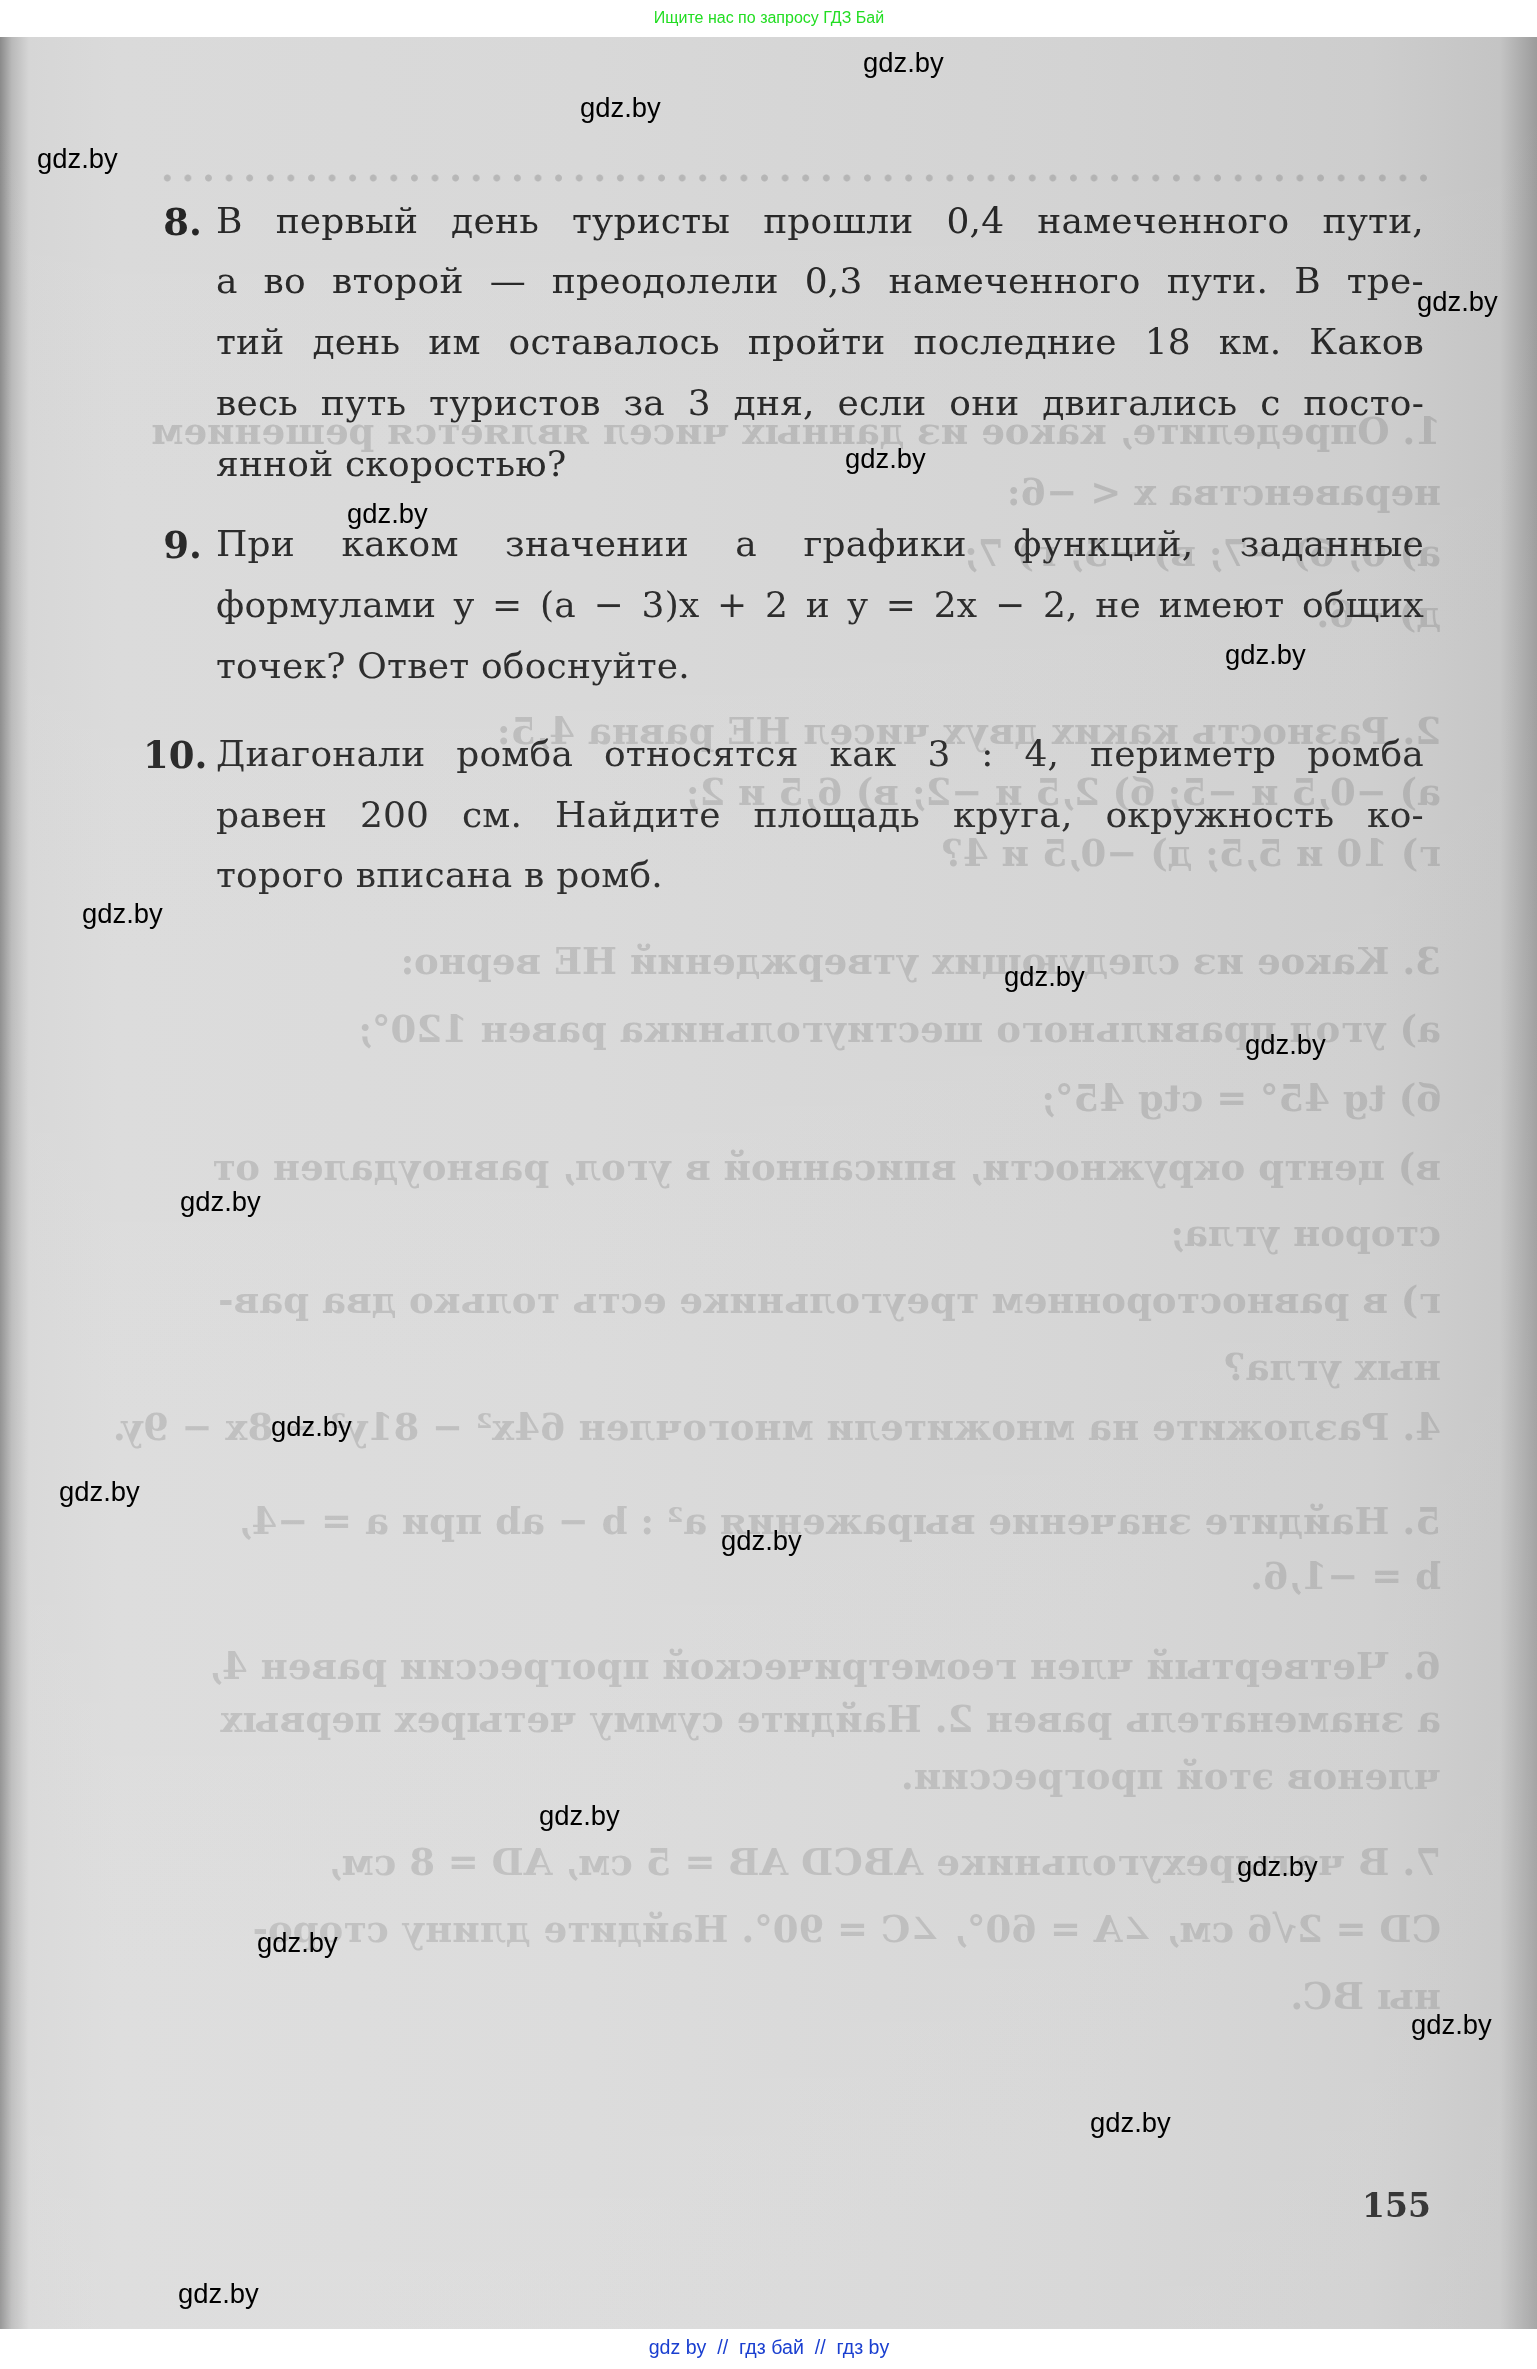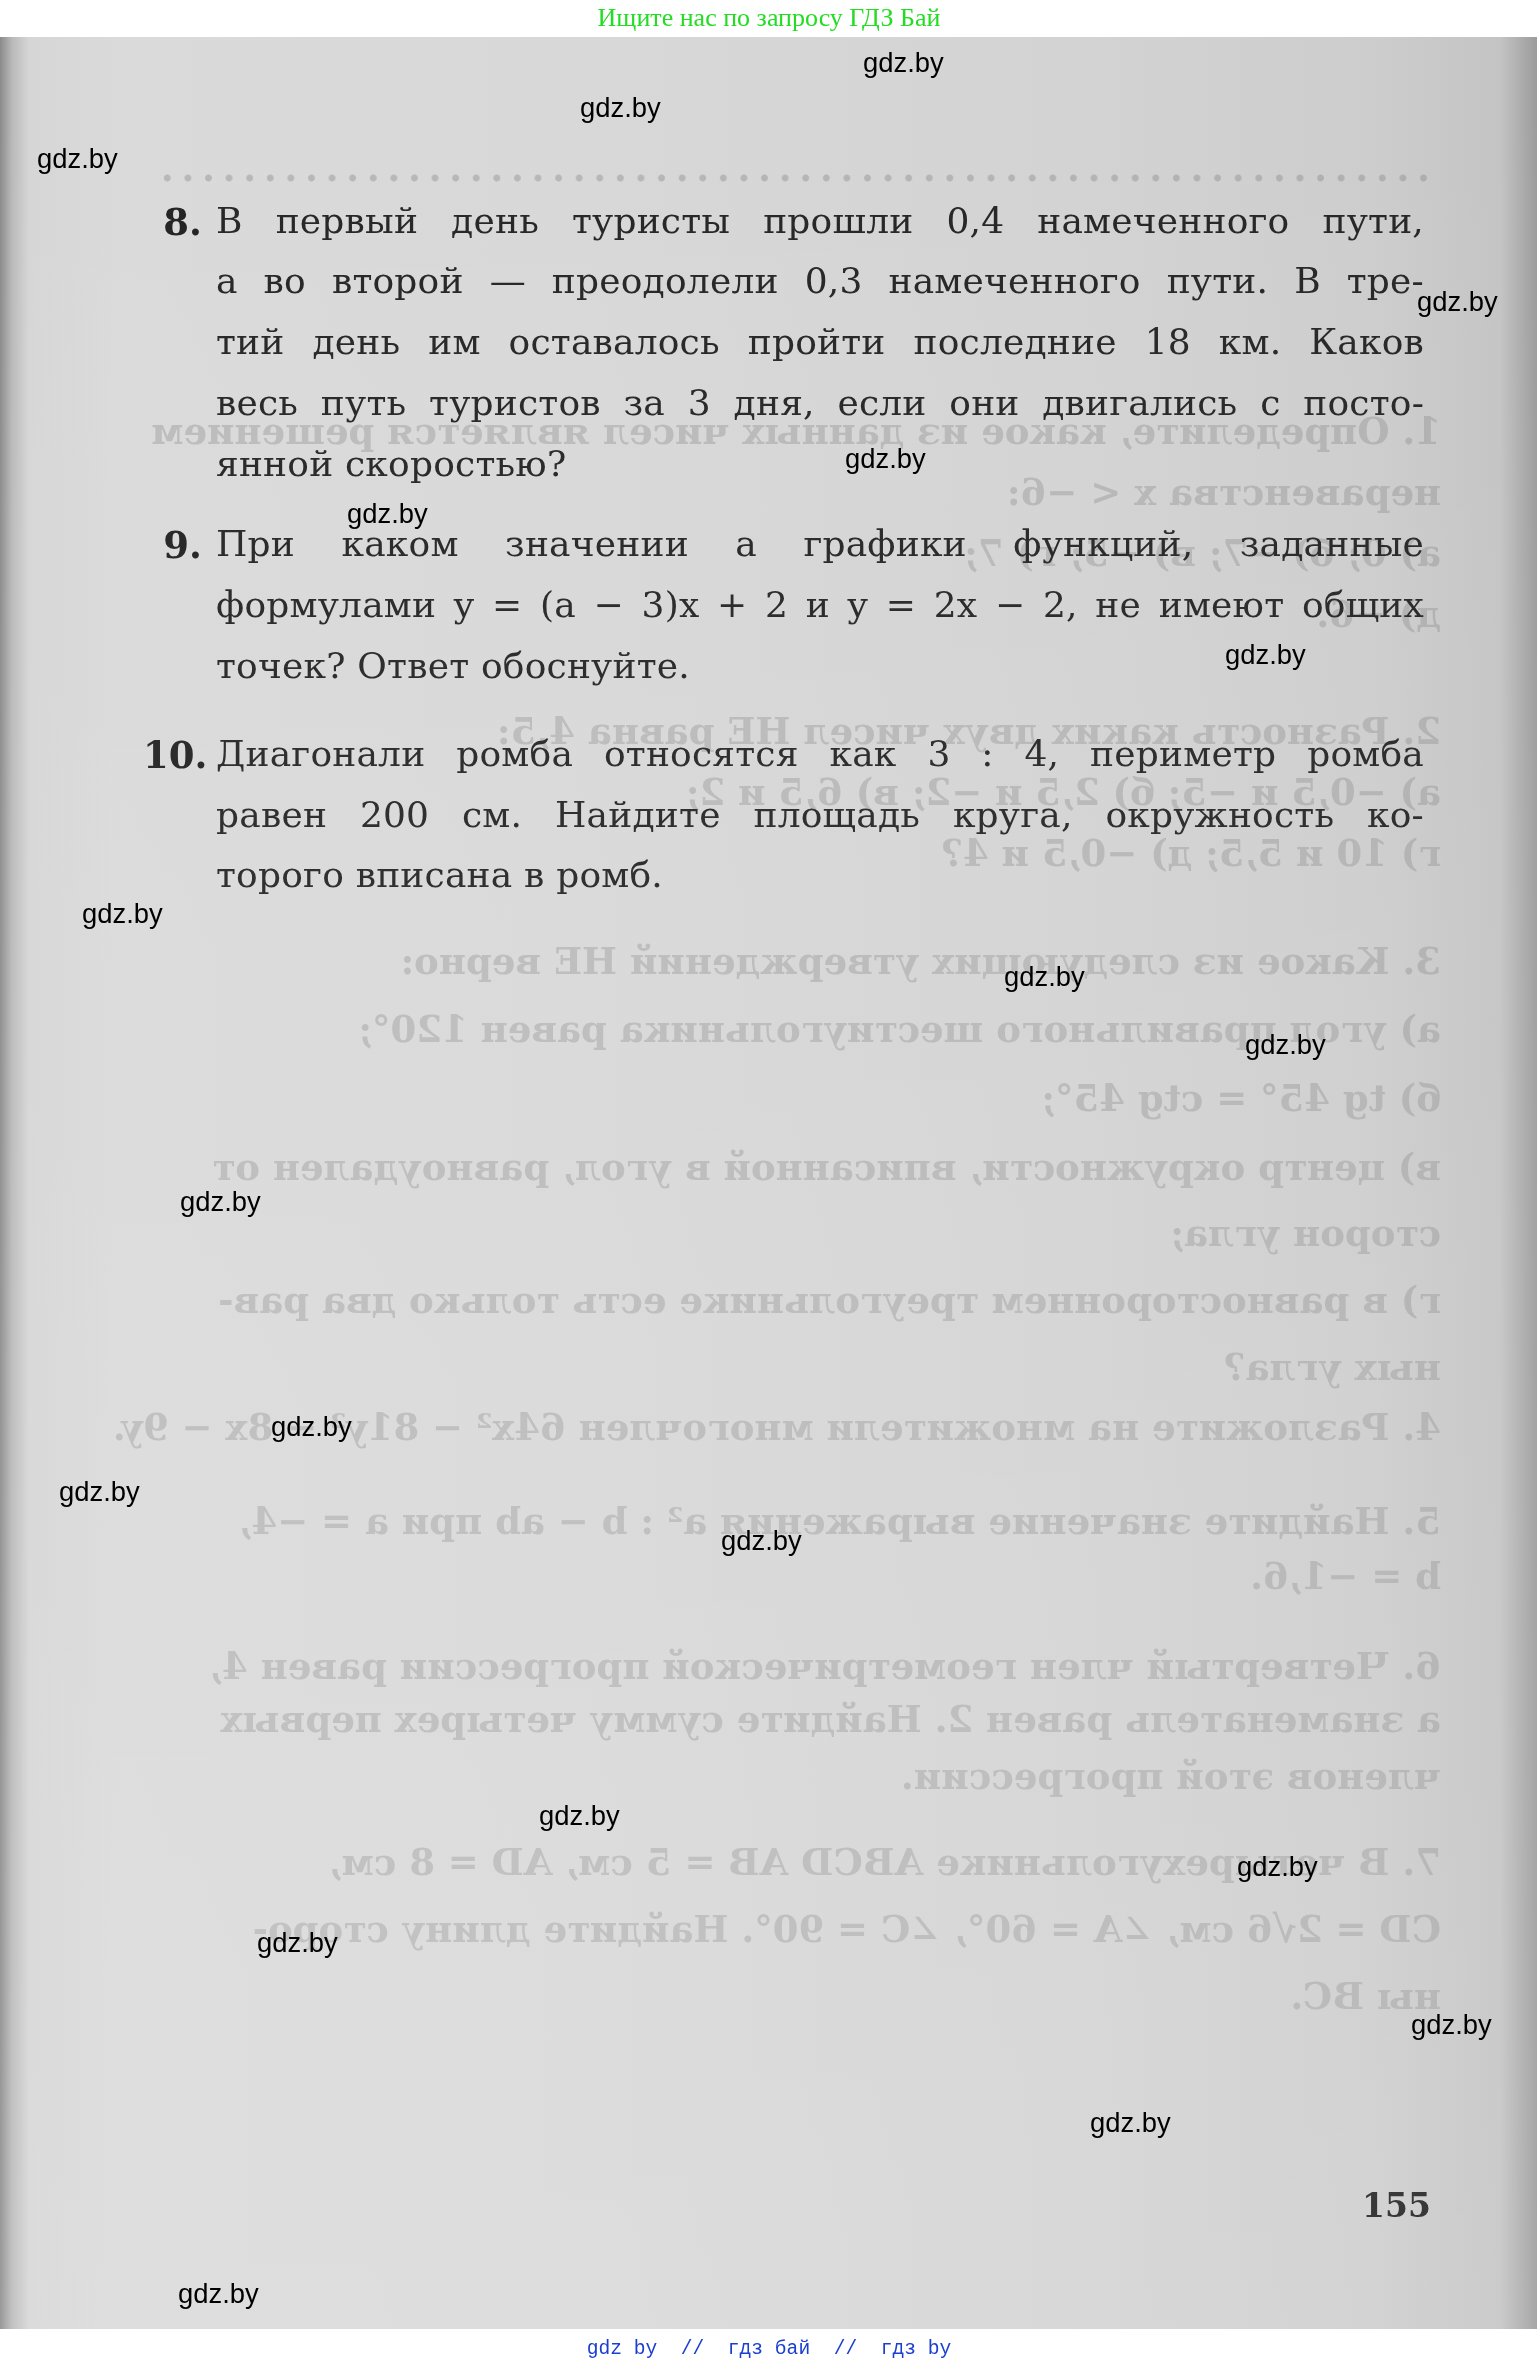--- a/index.html
+++ b/index.html
@@ -4,21 +4,21 @@
 <style>
   html, body { margin: 0; padding: 0; }
   body {
     width: 1538px; height: 2369px; position: relative; overflow: hidden;
     background: #ffffff;
     font-family: "DejaVu Serif", serif;
   }
   .top-banner {
     position: absolute; left: 0; top: 0; width: 1538px; height: 37px;
     background: #ffffff; text-align: center;
-    font-family: Liberation Serif, serif; font-size: 26px; line-height: 35px;
+    font-family: Liberation Sans, sans-serif; font-size: 16px; line-height: 35px;
   }
   .page {
     position: absolute; left: 0; top: 37px; width: 1538px; height: 2292px;
     background: linear-gradient(to right,
       #8a8a8a 0px, #b9b9b9 11.8px, #d6d6d6 29px, #dadada 118px,
       #d8d8d8 588px, #d3d3d3 1078px, #cdcdcd 1372px, #c4c4c4 1500px, #9a9a9a 1538px);
     overflow: hidden;
   }
   .page::after {
     content: ""; position: absolute; inset: 0;
@@ -139,15 +139,15 @@
     <span class="wm" style="left: 721px; top: 1525px;">gdz.by</span>
     <span class="wm" style="left: 539px; top: 1800px;">gdz.by</span>
     <span class="wm" style="left: 1237px; top: 1851px;">gdz.by</span>
     <span class="wm" style="left: 257px; top: 1927px;">gdz.by</span>
     <span class="wm" style="left: 1411px; top: 2009px;">gdz.by</span>
     <span class="wm" style="left: 1090px; top: 2107px;">gdz.by</span>
     <span class="wm" style="left: 178px; top: 2278px;">gdz.by</span>
   </div>
 
 <div class="footer">
-  <span style="color:#1a3fd0; white-space:pre;font-family:Liberation Mono, monospace;">gdz by  //  гдз бай  //  гдз by</span>
+  <span style="color:#1a3fd0; white-space:pre;">gdz by  //  гдз бай  //  гдз by</span>
 </div>
 
 
 </body></html>

